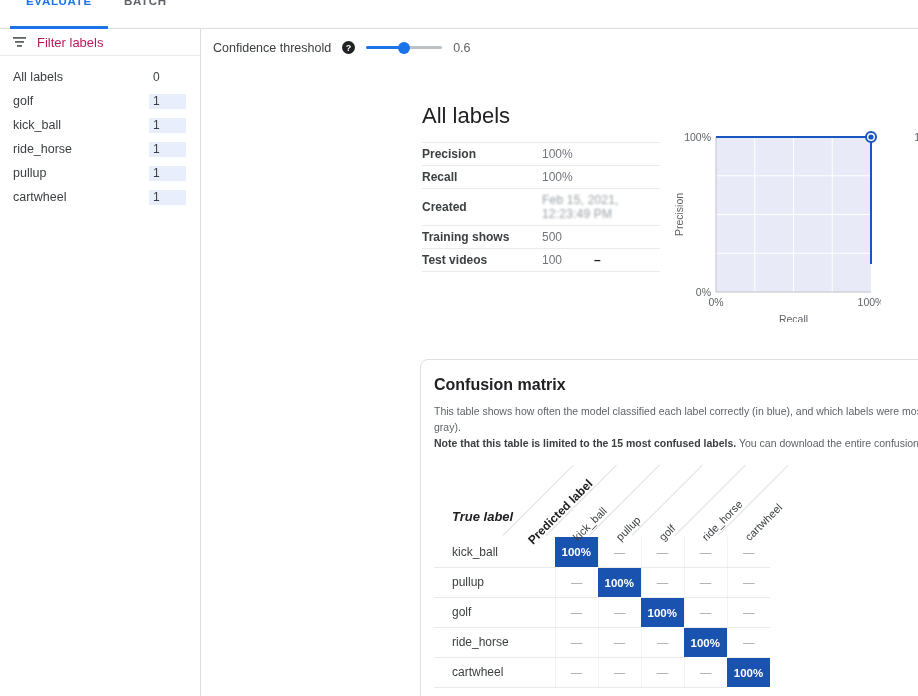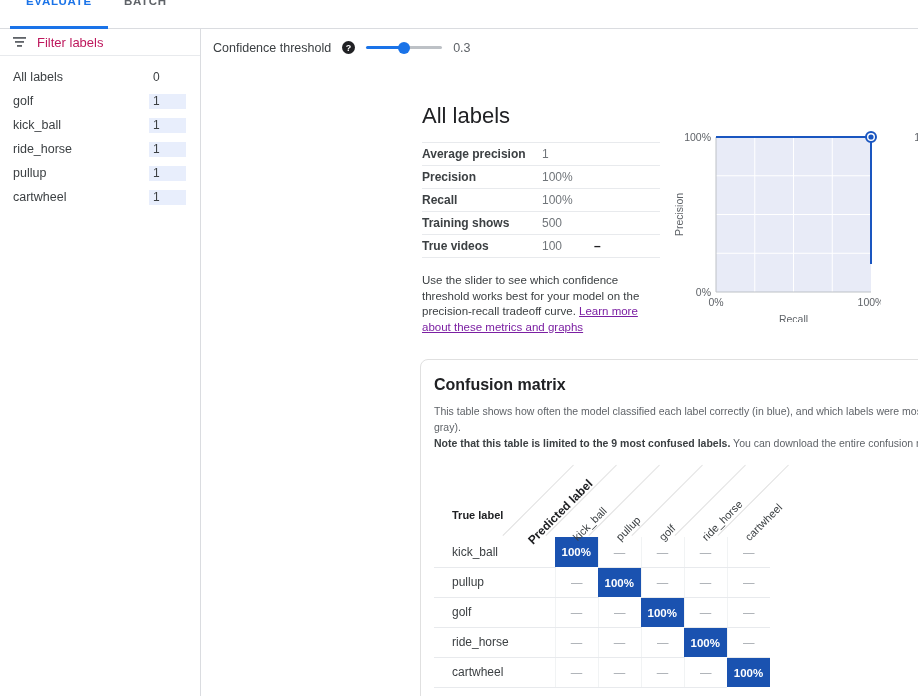--- a/index.html
+++ b/index.html
@@ -142,21 +142,21 @@
     border-radius:8px;
     padding: 16px 0 0 13px;
   }
   .cm-title { font-size:16px; font-weight:bold; color:#202124; }
   .cm-desc { font-size:10.5px; color:#5f6368; margin-top:10px; line-height:1.5; width:640px; }
   .cm-desc b { color:#3c4043; }
 
   .cm-head { position:relative; height:72px; margin-top:14px; }
   .cm-truelabel {
     position:absolute; left:18px; top:44px;
-    font-size:11px; font-weight:bold; color:#202124;
+    font-size:13px; font-weight:bold; color:#202124;font-style:italic;
   }
   .rot {
     position:absolute;
     transform-origin: left bottom;
     transform: rotate(-45deg);
     font-size:11px; color:#3c4043;
     white-space:nowrap;
   }
   .rot.pred { font-weight:bold; color:#202124; font-size:12px; }
   .diag { position:absolute; width:1px; background:#e0e0e0; transform-origin: top center; }
@@ -236,53 +236,50 @@
         <svg width="13" height="13" viewBox="0 0 13 13">
           <circle cx="6.5" cy="6.5" r="6.5" fill="#202124"></circle>
           <text x="6.5" y="9.7" font-size="9" font-weight="bold" fill="#fff" text-anchor="middle" font-family="Liberation Sans, sans-serif">?</text>
         </svg>
       </span>
       <span class="track">
         <span class="fill"></span>
         <span class="rest"></span>
         <span class="thumb"></span>
       </span>
-      <span class="slider-val">0.3</span>
+      <span class="slider-val">0.6</span>
     </div>
 
     <div class="title">All labels</div>
 
     <table class="metrics">
       <tbody id="metrics-body">
           <tr>
-            <th>Average precision</th>
-            <td><span>1</span></td>
-          </tr>
-          <tr>
             <th>Precision</th>
             <td><span>100%</span></td>
           </tr>
           <tr>
             <th>Recall</th>
             <td><span>100%</span></td>
           </tr>
           <tr>
+            <th>Created</th>
+            <td><span class="blurred">Feb 15, 2021, 12:23:49 PM</span></td>
+          </tr>
+          <tr>
             <th>Training shows</th>
             <td><span>500</span></td>
           </tr>
           <tr>
-            <th>True videos</th>
+            <th>Test videos</th>
             <td><span>100</span><span class="tv-dash">–</span></td>
           </tr>
         </tbody>
     </table>
 
-    <div class="helper">
-      <span>Use the slider to see which confidence threshold works best for your model on the precision-recall tradeoff curve. </span><a href="#">Learn more about these metrics and graphs</a>
-    </div>
 
     <div class="chart-pr" id="chart-pr"><svg width="210" height="195">
           <rect x="45" y="10" width="155" height="155" fill="#e8ebf7"></rect>
           <line x1="83.75" y1="10" x2="83.75" y2="165" stroke="#fff" stroke-width="1"></line>
           <line x1="45" y1="48.75" x2="200" y2="48.75" stroke="#fff" stroke-width="1"></line>
           <line x1="122.5" y1="10" x2="122.5" y2="165" stroke="#fff" stroke-width="1"></line>
           <line x1="45" y1="87.5" x2="200" y2="87.5" stroke="#fff" stroke-width="1"></line>
           <line x1="161.25" y1="10" x2="161.25" y2="165" stroke="#fff" stroke-width="1"></line>
           <line x1="45" y1="126.25" x2="200" y2="126.25" stroke="#fff" stroke-width="1"></line>
           <line x1="45" y1="10" x2="45" y2="165" stroke="#bdc1c6" stroke-width="1"></line>
@@ -320,21 +317,21 @@
           <line x1="50" y1="208" x2="70" y2="208" stroke="#3c72d7" stroke-width="2.2"></line>
           <text x="75" y="212" class="axis-txt">Recall</text>
           <line x1="135" y1="208" x2="155" y2="208" stroke="#e8462c" stroke-width="2.2"></line>
           <text x="160" y="212" class="axis-txt">Precision</text>
         </svg></div>
 
     <div class="cm-card">
       <div class="cm-title">Confusion matrix</div>
       <div class="cm-desc">
         <span>This table shows how often the model classified each label correctly (in blue), and which labels were most often confused for that label (in gray).</span><br>
-        <b>Note that this table is limited to the 9 most confused labels.</b><span> You can download the entire confusion matrix as a CSV file.</span>
+        <b>Note that this table is limited to the 15 most confused labels.</b><span> You can download the entire confusion matrix as a CSV file.</span>
       </div>
 
       <div class="cm-head" id="cm-head">
         <div class="cm-truelabel">True label</div>
       <div class="diag" style="left: 139px; top: 0px; height: 100px; transform: rotate(45deg);"></div>
           <div class="rot" style="left: 145px; top: 66px;">kick_ball</div>
           <div class="diag" style="left: 182px; top: 0px; height: 100px; transform: rotate(45deg);"></div>
           <div class="rot" style="left: 188px; top: 66px;">pullup</div>
           <div class="diag" style="left: 225px; top: 0px; height: 100px; transform: rotate(45deg);"></div>
           <div class="rot" style="left: 231px; top: 66px;">golf</div>

